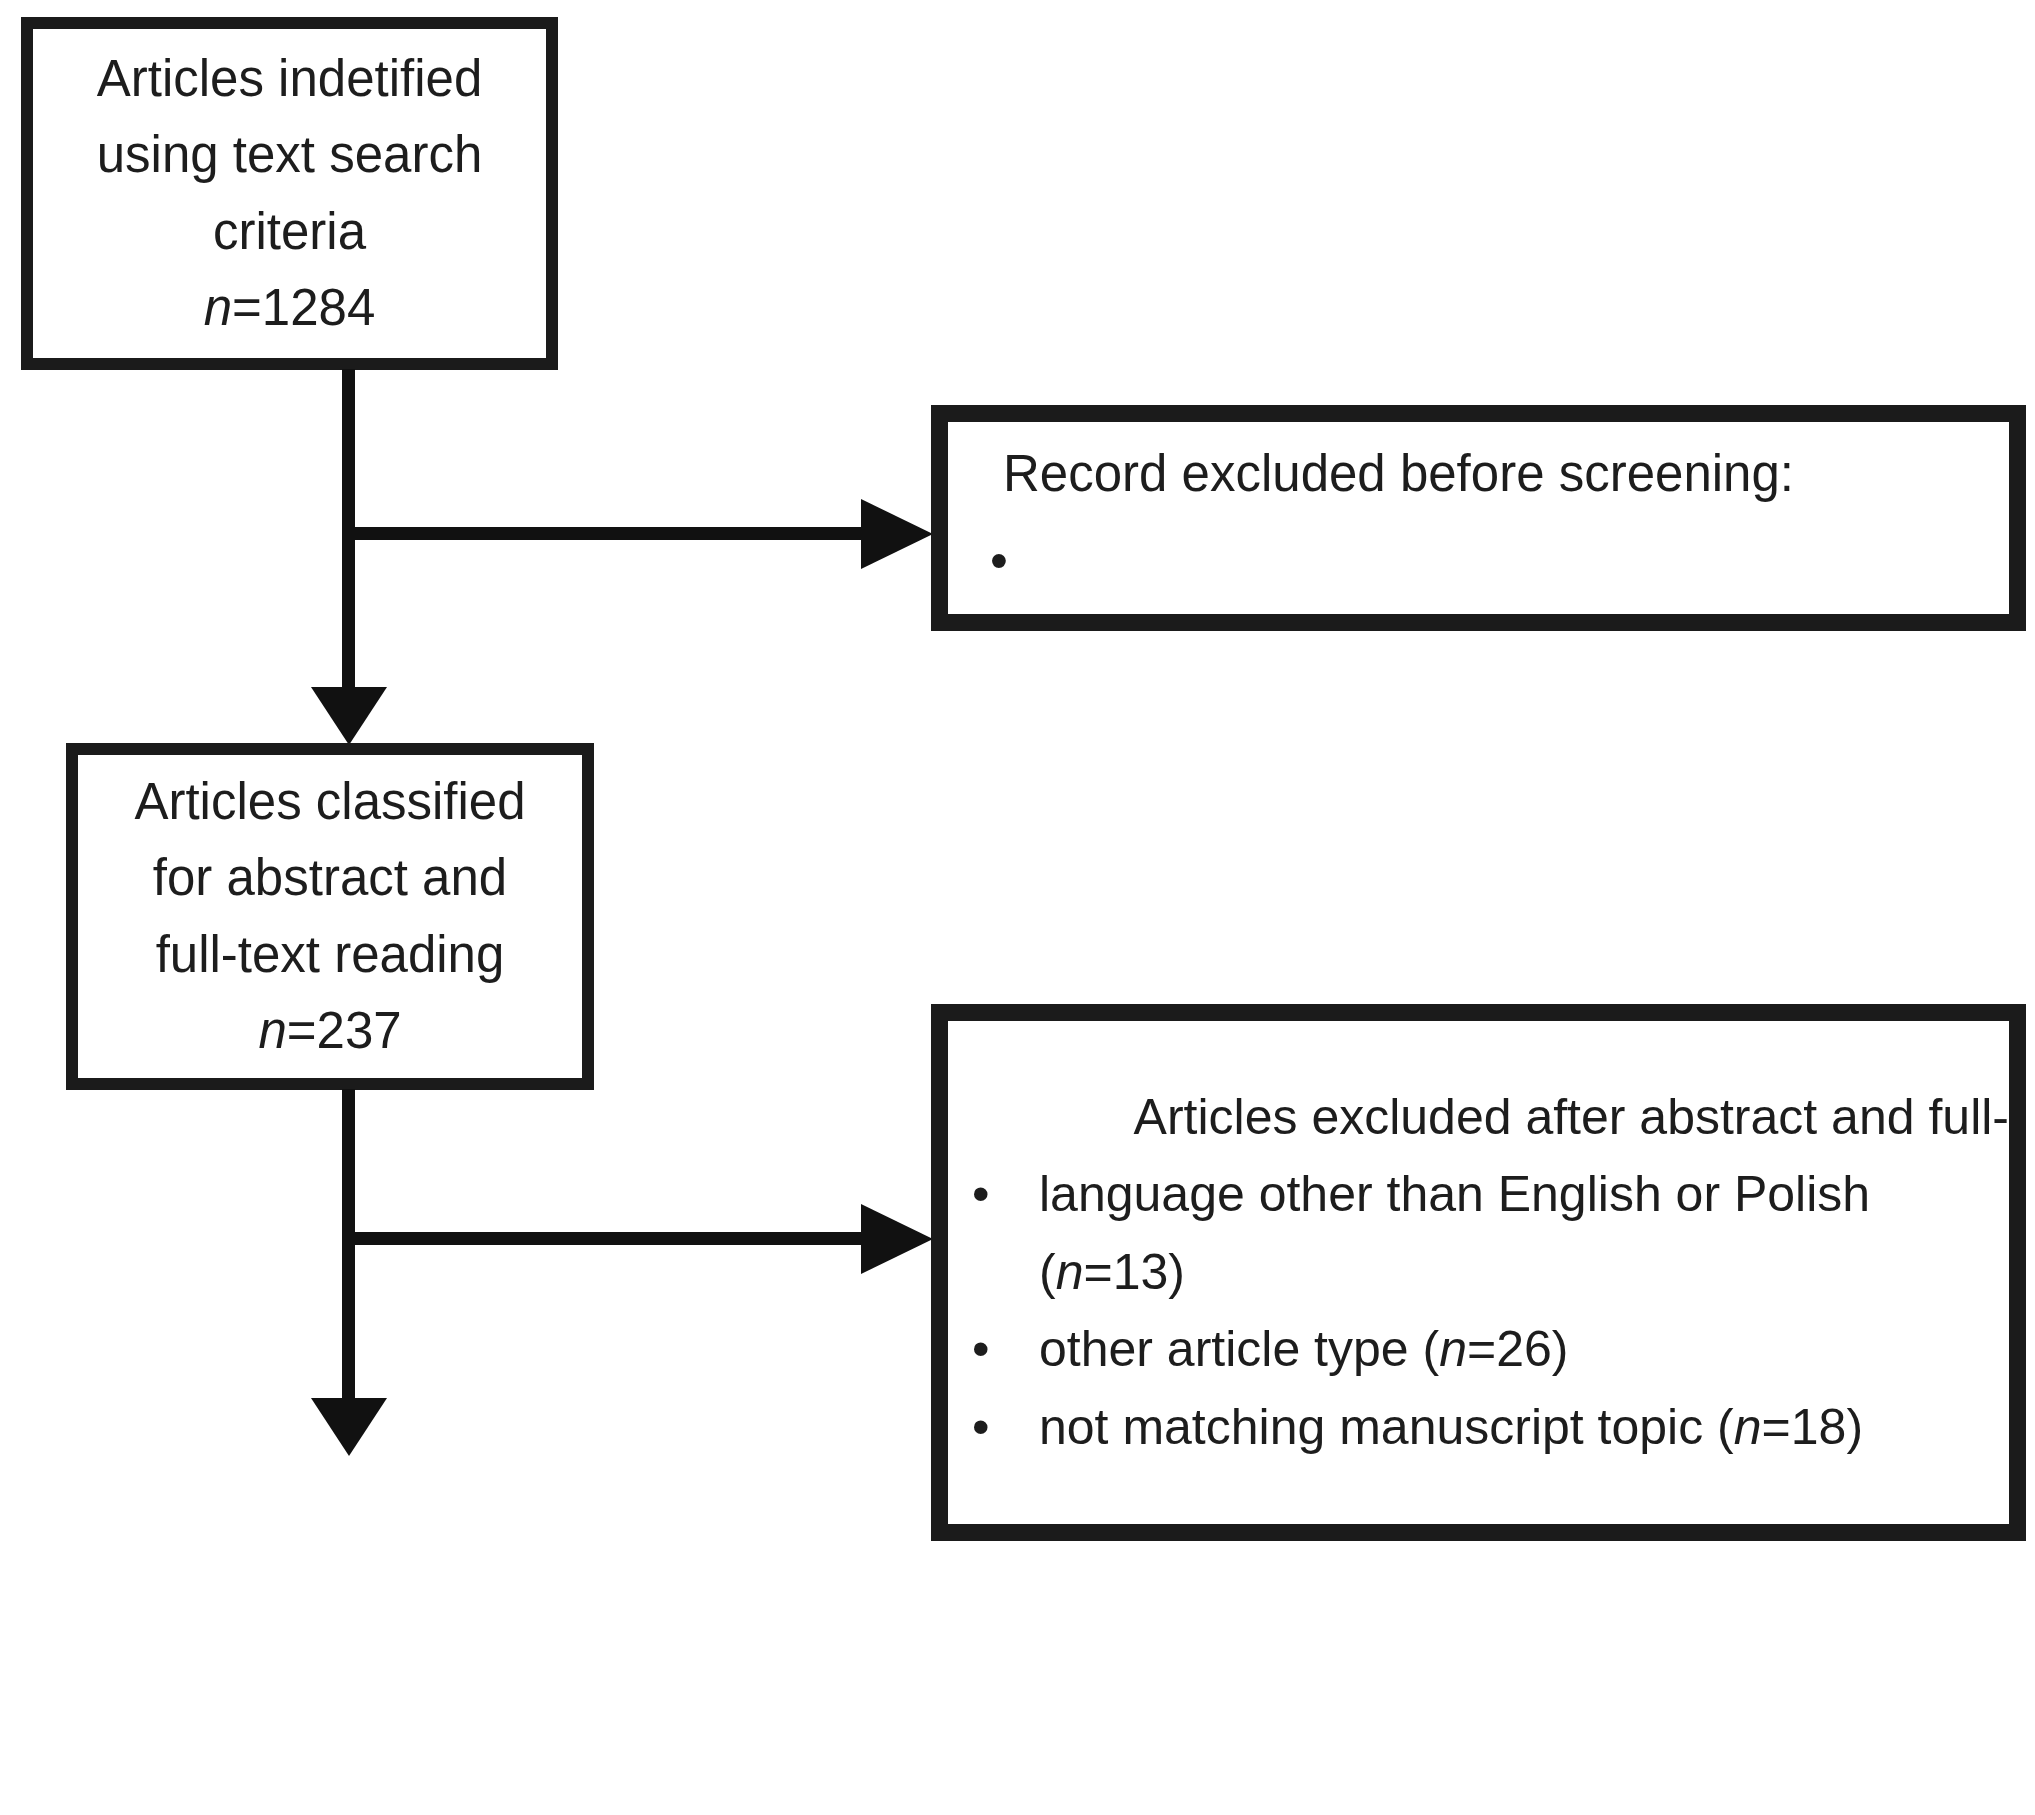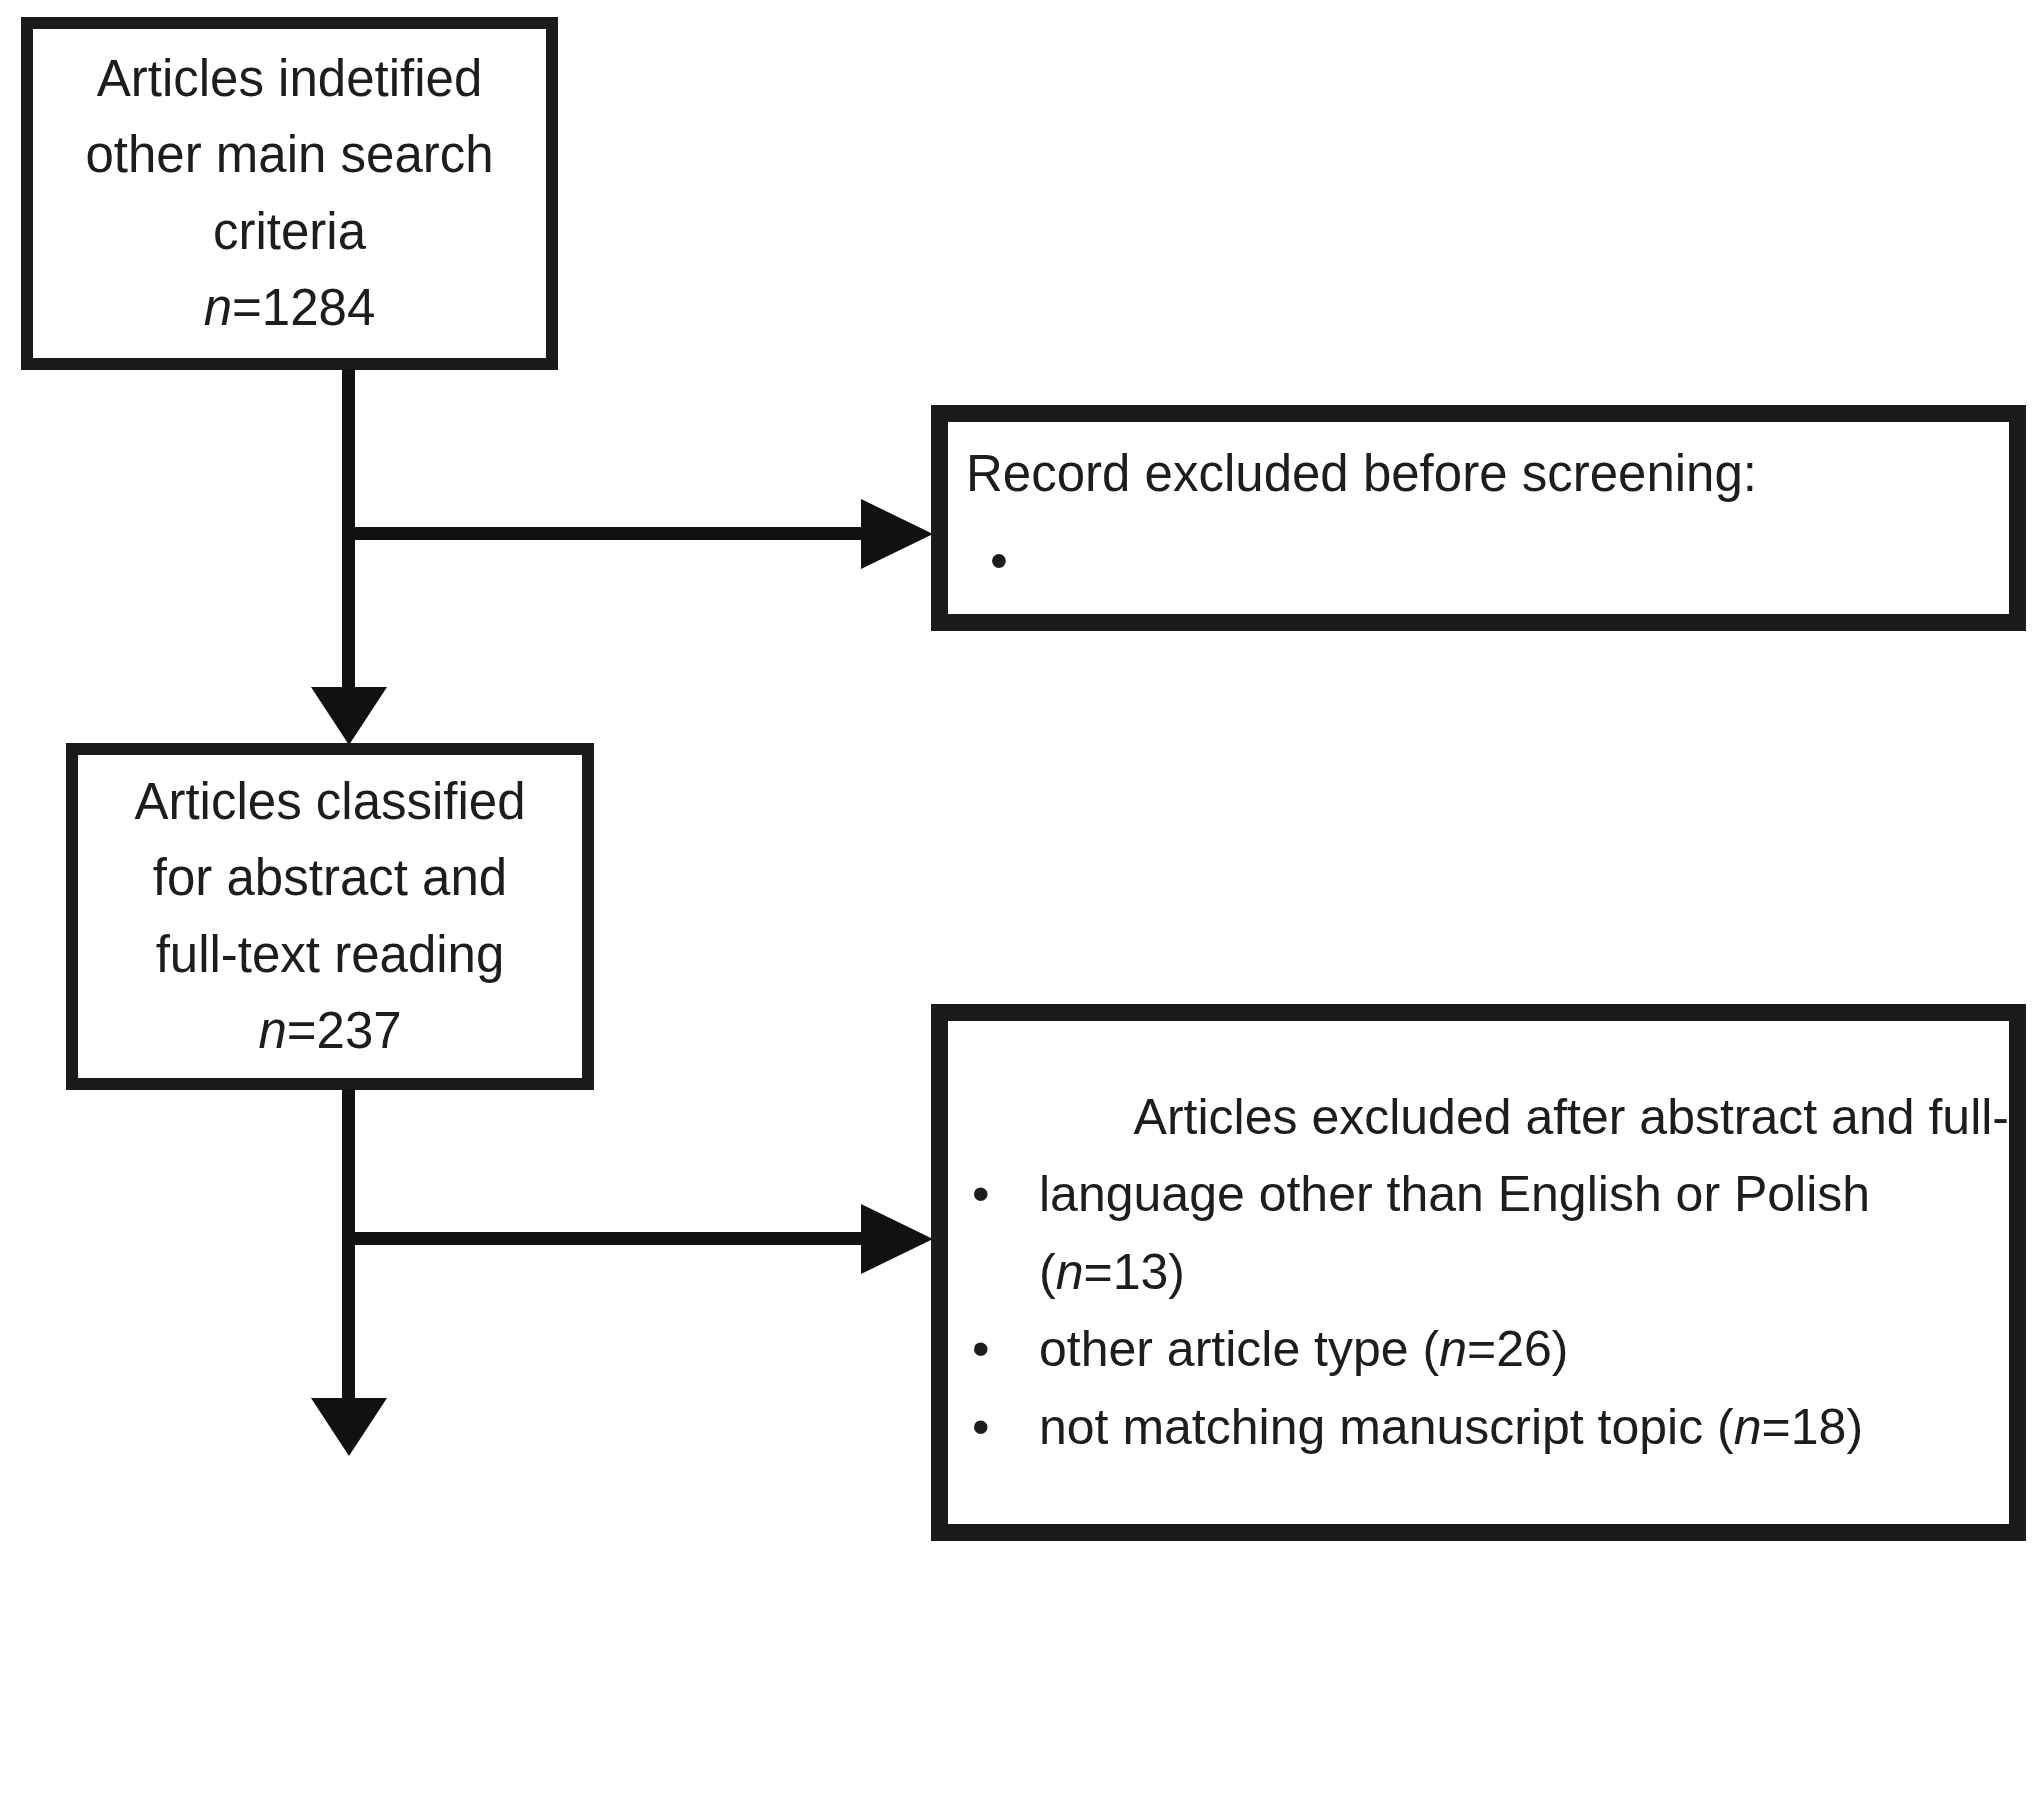--- a/index.html
+++ b/index.html
@@ -43,21 +43,21 @@
   #box-classified { left: 58px;   top: 743px;  width: 528px;  height: 347px; margin-left: 8px; }
   #box-included   { left: 97px;  top: 1456px;  width: 522px;  height: 349px; }
   #box-excluded-screening {
     left: 931px; top: 405px; width: 1095px; height: 226px;
     font-size: 51px; line-height: 1.7; justify-content: center;
   }
   #box-excluded-reading {
     left: 931px; top: 1004px; width: 1095px; height: 537px;
     font-size: 50px; line-height: 1.55; justify-content: center;
   }
-  .r-title { padding-left: 18px; }
+  .r-title { padding-left: 18px; margin-left: 37px; }
   #box-excluded-reading .r-title { padding-left: 8px; text-align: right; }
   .bullet { display: flex; align-items: flex-start; padding-left: 24px; }
   #box-excluded-screening .bullet { padding-left: 42px; }
   .bullet .dot  { flex: none; width: 67px; }
   .bullet .btxt { flex: 1; }
   i { font-style: italic; }
 
   
   .vline { position: absolute; width: 13.3px; background: #111111; }
   .hline { position: absolute; height: 13.3px; background: #111111; }
@@ -82,21 +82,21 @@
   #hline-2 { left: 342px; top: 1232px; width: 521px; }
   #head-right-2 { left: 861px; top: 1204px; }
 </style>
 </head>
 <body>
 
 <div class="canvas">
 
   <div class="box" id="box-identified">
     <div>Articles indetified</div>
-    <div>other main search</div>
+    <div>using text search</div>
     <div>criteria</div>
     <div><i>n</i><span>=1284</span></div>
   </div>
 
   <div class="vline" id="vline-1"></div>
   <div class="head-down" id="head-down-1"></div>
   <div class="hline" id="hline-1"></div>
   <div class="head-right" id="head-right-1"></div>
 
   <div class="box thick" id="box-excluded-screening">

